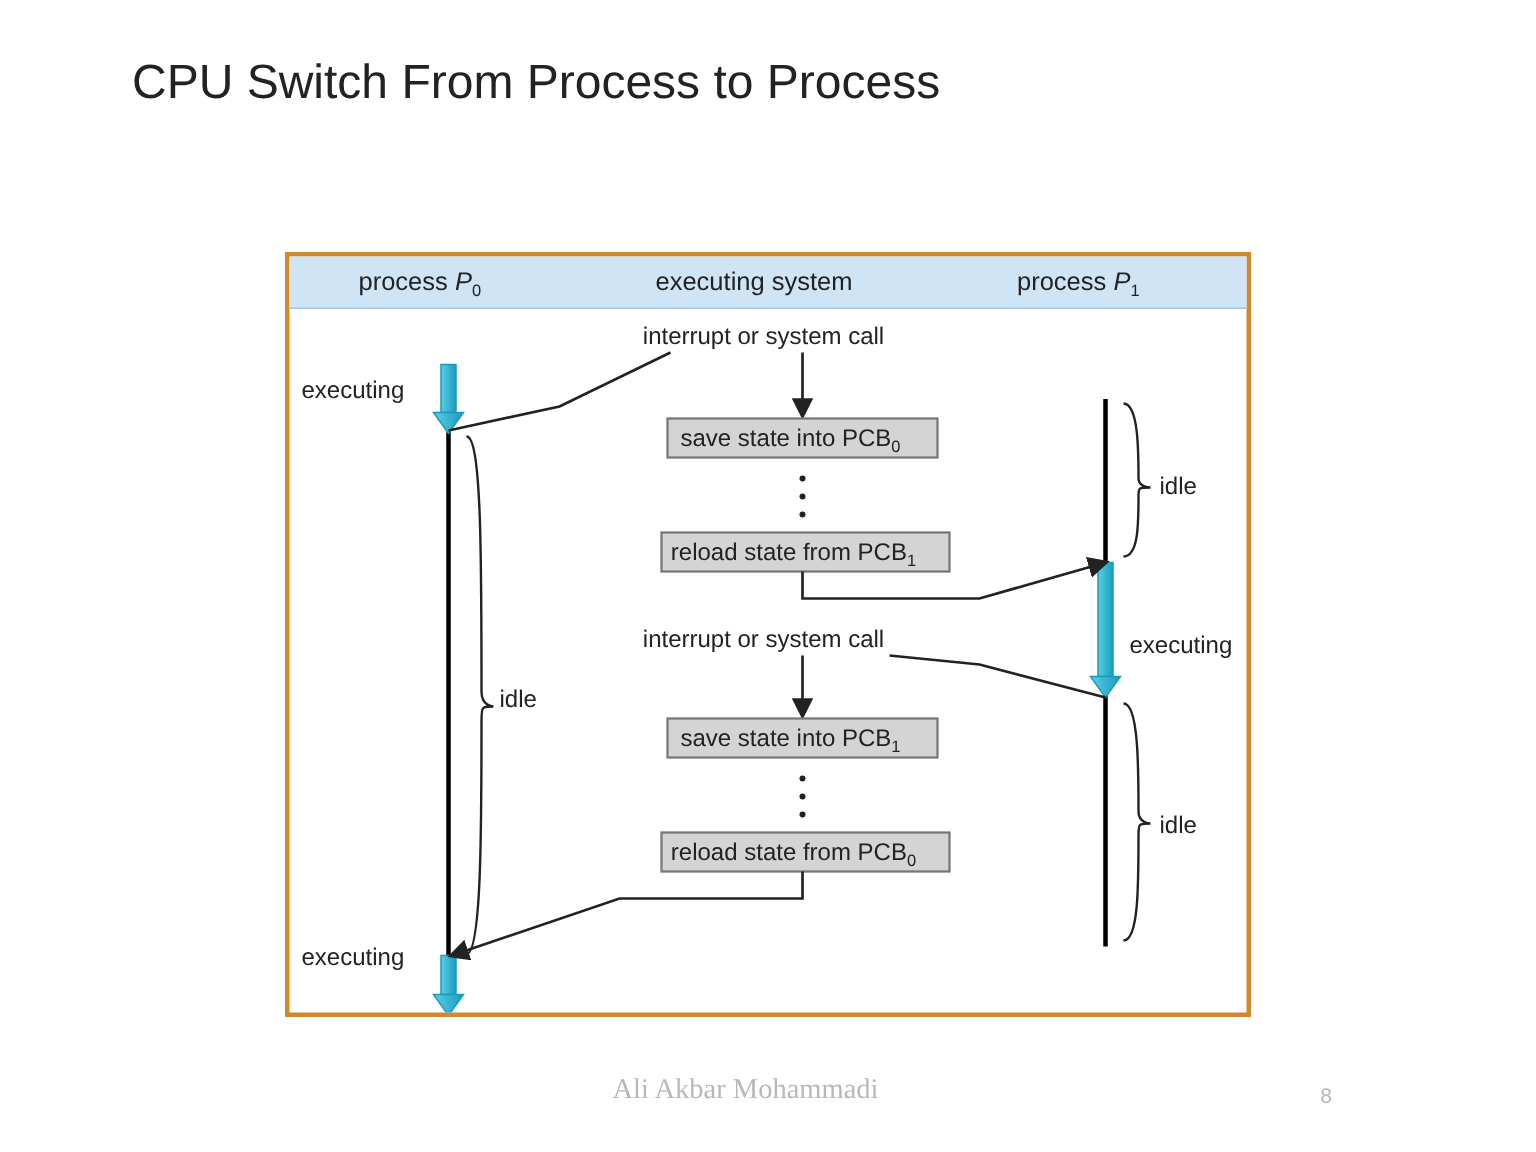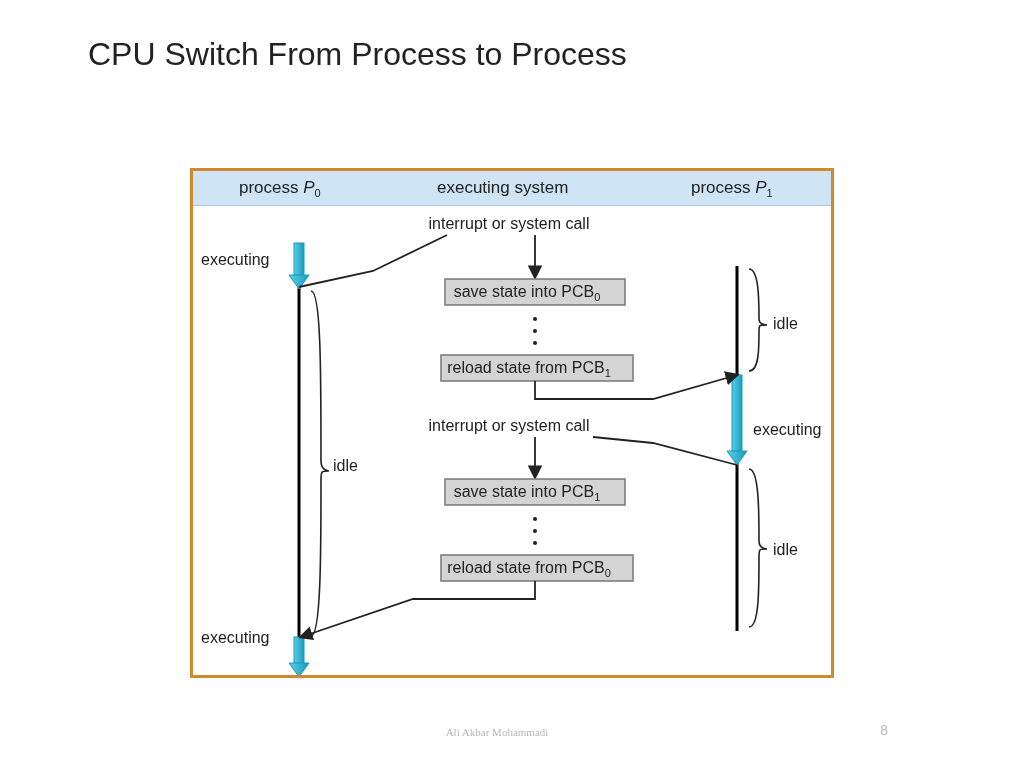--- a/index.html
+++ b/index.html
@@ -47,32 +47,32 @@
     align-items: center;
   }
   .header-band .col {
     font-size: 17px;
     color: #222;
     font-family: Arial, sans-serif;
     position: absolute;
   }
   .col-left  { left: 46px; }
   .col-mid   { left: 244px; }
-  .col-right { left: 498px; text-align: right; }
+  .col-right { left: 485px; text-align: right; }
   .pi { font-style: italic; }
   .sub { font-size: 11px; position: relative; top: 4px; }
 
   
   .footer-name {
     position: absolute;
     left: 0; right: 0;
     bottom: 30px;
     text-align: center;
     color: #b8b8b8;
-    font-size: 11px;
+    font-size: 19px;
     font-family: Georgia, "Times New Roman", serif;
     margin-left: 46px;
   }
   .footer-page {
     position: absolute;
     right: 60px;
     bottom: 30px;
     color: #b8b8b8;
     font-size: 14px;
   }

